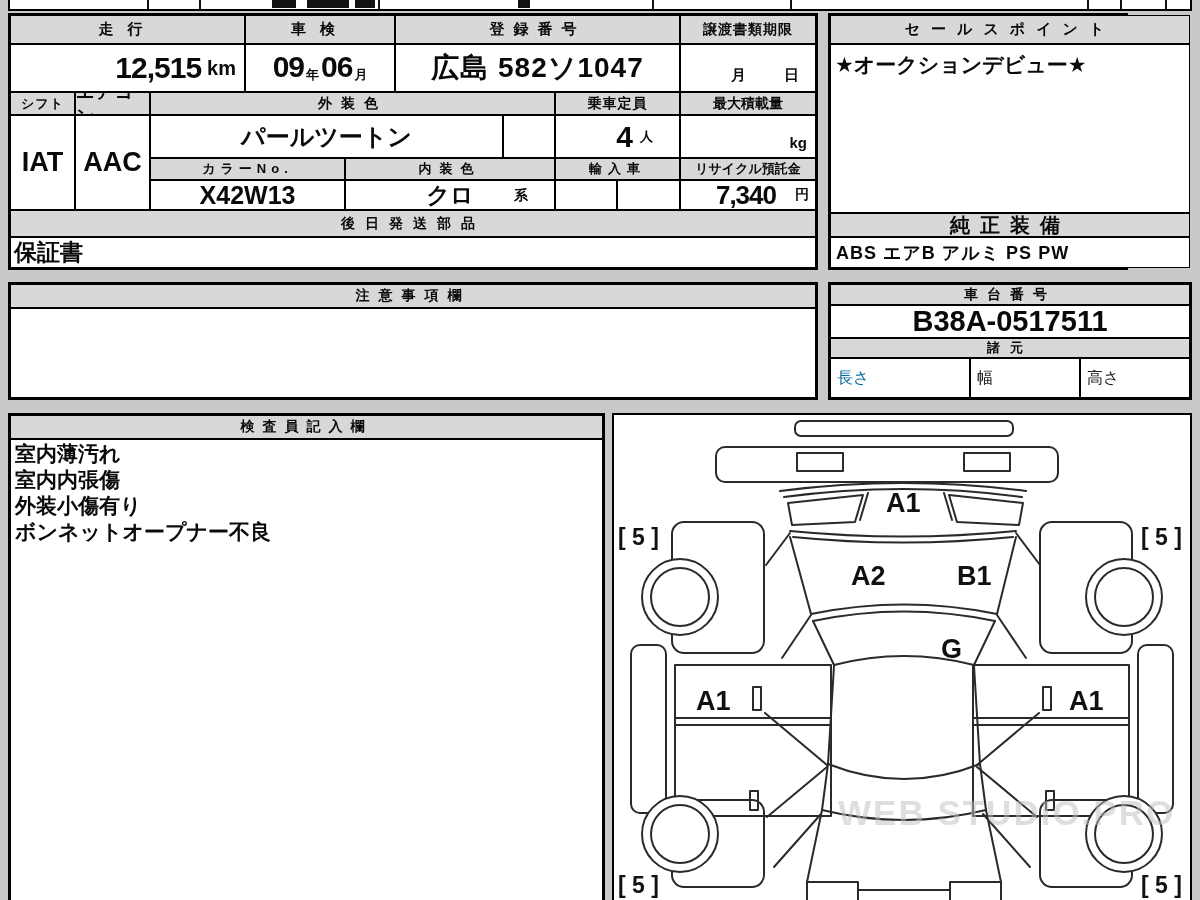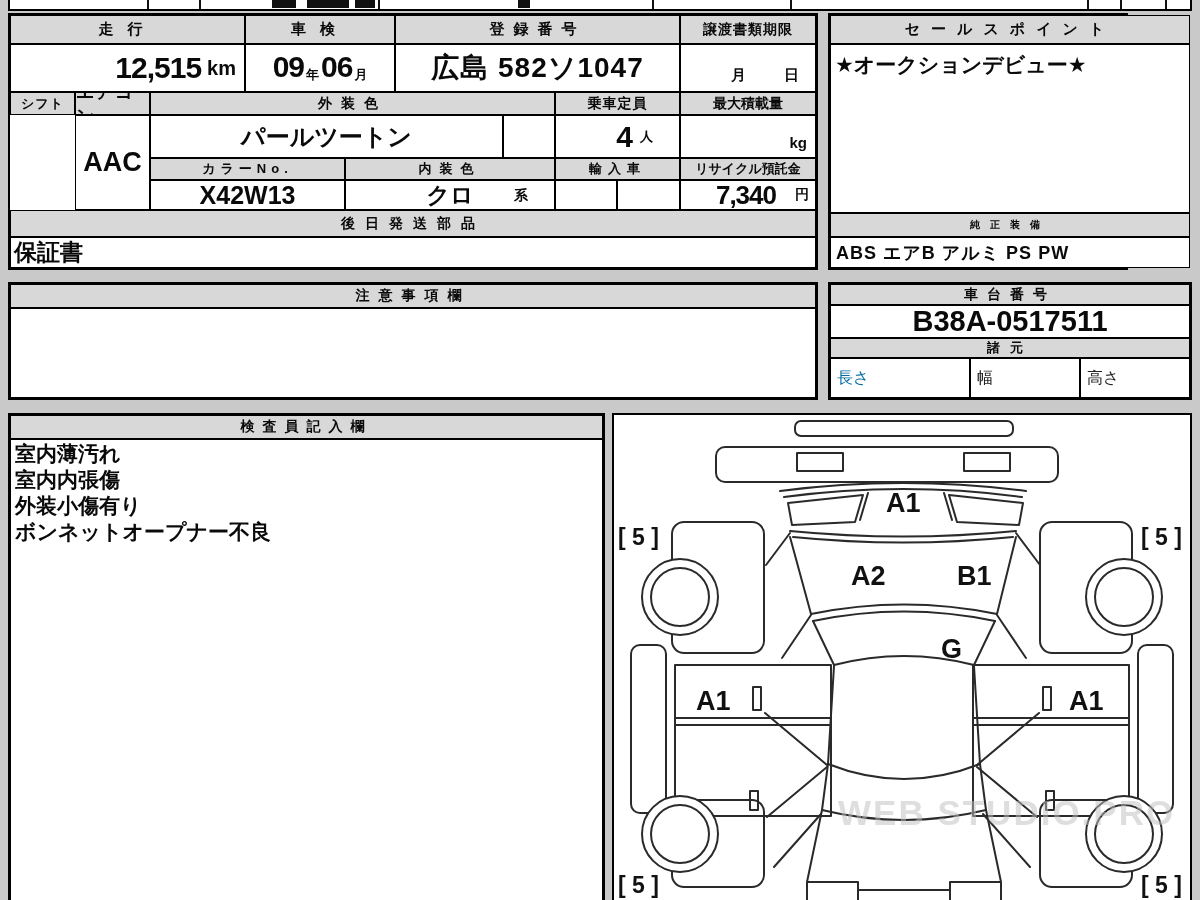--- a/index.html
+++ b/index.html
@@ -64,20 +64,21 @@
       <span>月</span>
       <span>日</span>
     </div>
 
     <div class="c h" style="left:0;top:77px;width:65px;height:23px;font-size:13px;letter-spacing:1px;">シフト</div>
     <div class="c h" style="left:65px;top:77px;width:75px;height:23px;font-size:18px;letter-spacing:1px;">エアコン</div>
     <div class="c h" style="left:140px;top:77px;width:405px;height:23px;font-size:14px;letter-spacing:9px;">外装色</div>
     <div class="c h" style="left:545px;top:77px;width:125px;height:23px;font-size:14px;letter-spacing:1px;">乗車定員</div>
     <div class="c h" style="left:670px;top:77px;width:136px;height:23px;font-size:14px;letter-spacing:0;">最大積載量</div>
 
+    <div class="c v" style="left:0;top:100px;width:65px;height:95px;justify-content:center;font-weight:bold;font-size:27px;">IAT</div>
     <div class="c v" style="left:140px;top:100px;width:353px;height:43px;justify-content:center;font-weight:bold;font-size:24px;">パールツートン</div>
 
     <div class="c v" style="left:65px;top:100px;width:75px;height:95px;justify-content:center;font-weight:bold;font-size:27px;">AAC</div>
     <div class="c" style="left:493px;top:100px;width:52px;height:43px;"></div>
     <div class="c v" style="left:545px;top:100px;width:125px;height:43px;justify-content:flex-end;padding-right:26px;">
       <span class="num">4</span>
       <span class="small" style="margin-left:8px;">人</span>
     </div>
     <div class="c v" style="left:670px;top:100px;width:136px;height:43px;justify-content:flex-end;align-items:flex-end;padding:0 8px 6px 0;font-size:15px;font-weight:bold;">kg</div>
 
@@ -100,21 +101,21 @@
 
     <div class="c h" style="left:0;top:195px;width:806px;height:27px;font-size:14px;letter-spacing:10px;">後日発送部品</div>
     <div class="c v" style="left:0;top:222px;width:806px;height:31px;font-weight:bold;font-size:23px;padding-left:3px;">保証書</div>
   </div>
 </div>
 
 <div class="wrap" style="left:828px;top:13px;width:300px;height:257px;">
   <div class="inner">
     <div class="c h" style="left:0;top:0;width:360px;height:29px;letter-spacing:11px;">セールスポイント</div>
     <div class="c" style="left:0;top:29px;width:360px;height:169px;font-weight:bold;font-size:21px;padding:6px 4px;">★オークションデビュー★</div>
-    <div class="c h" style="left:0;top:198px;width:360px;height:24px;font-size:10px;letter-spacing:10px;">純正装備</div>
+    <div class="c h" style="left:0;top:198px;width:360px;height:24px;font-size:20px;letter-spacing:10px;">純正装備</div>
     <div class="c v" style="left:0;top:222px;width:360px;height:31px;font-weight:bold;font-size:18px;padding-left:5px;letter-spacing:1px;">ABS エアB アルミ PS PW</div>
   </div>
 </div>
 
 <div class="wrap" style="left:8px;top:282px;width:810px;height:118px;">
   <div class="inner">
     <div class="c h" style="left:0;top:0;width:806px;height:24px;font-size:14px;letter-spacing:9px;">注意事項欄</div>
     <div class="c" style="left:0;top:24px;width:806px;height:90px;"></div>
   </div>
 </div>

